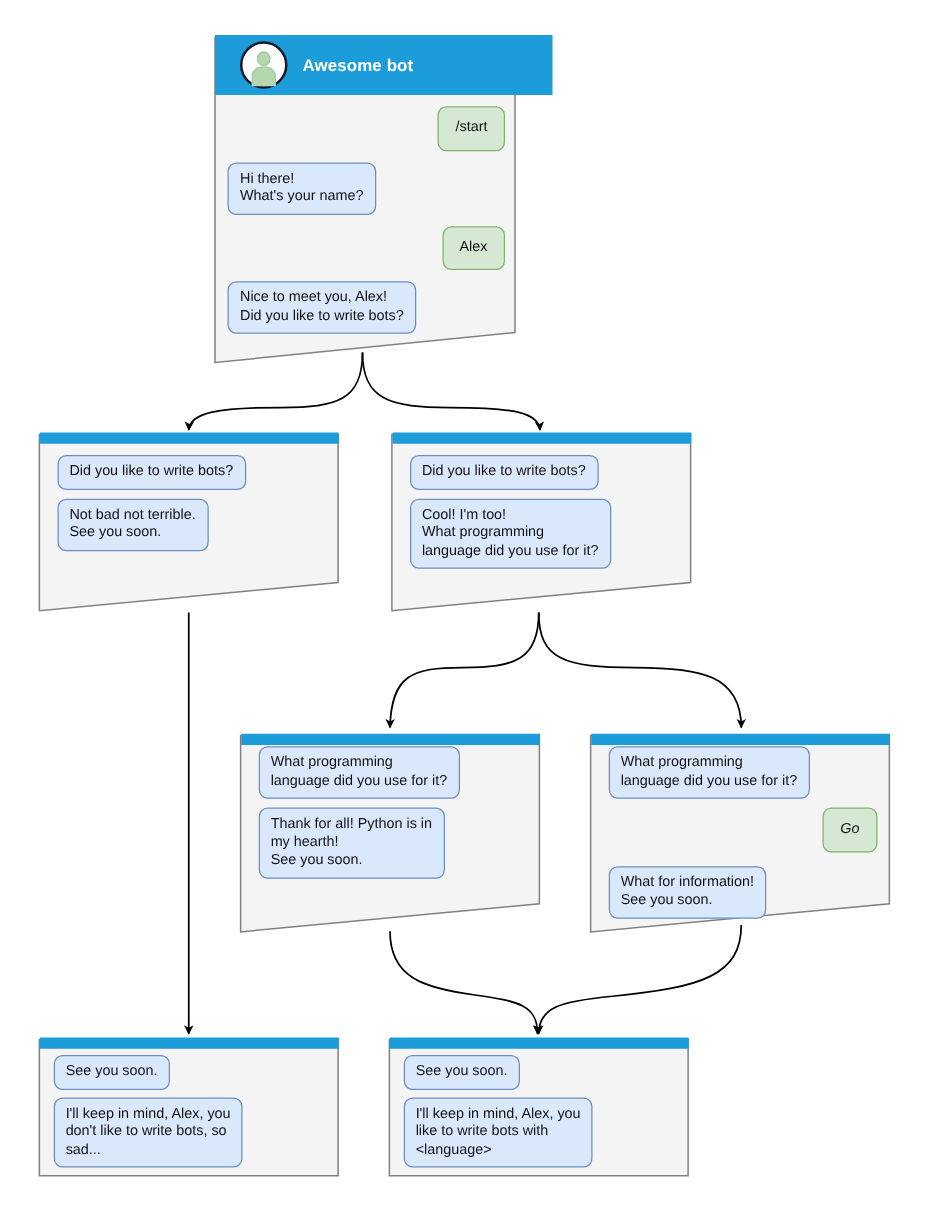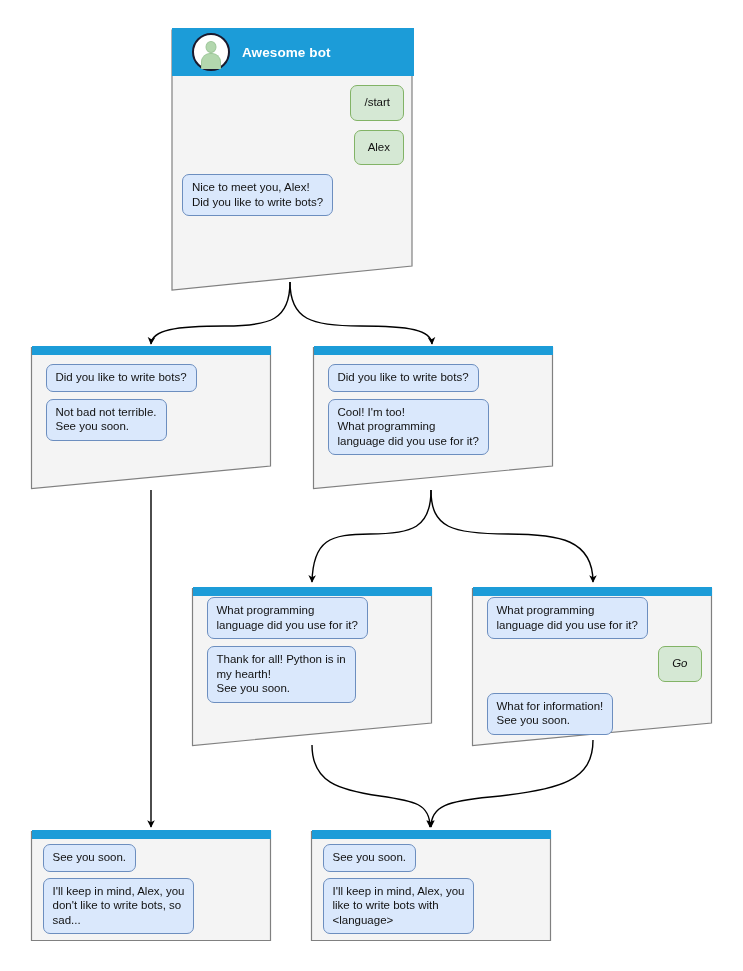--- a/index.html
+++ b/index.html
@@ -166,30 +166,34 @@
 
       <path d="M 151 490 L 151 827"></path>
     </g>
   </svg>
 
   <div class="node" style="left:170px; top:28px; width:244px; height:264px;">
     <svg class="node-shape" viewBox="0 0 244 264" preserveAspectRatio="none">
       <path d="M 2 2 L 242 2 L 242 238 L 2 262 Z" fill="#f4f4f4" stroke="#808080" stroke-width="1.2"></path>
     </svg>
     <div class="node-content">
-      <div class="node-header titled" style="background:#1c9cd8; width:242px; margin-left:2px;padding-left:20px;">
+      <div class="node-header titled" style="background:#1c9cd8; width:270px; margin-left:2px;padding-left:20px;">
         <div class="avatar">
           <div class="head"></div>
           <div class="body"></div>
         </div>
         <span class="header-title">Awesome bot</span>
       </div>
       <div class="chat" style="width:242px; margin-left:2px; padding-top:9px;">
         <div class="msg-row user">
           <div class="bubble user">/start</div>
+        </div>
+        <div class="msg-row bot" style="margin-top:2px;">
+          <div class="bubble bot">Hi there!
+What's your name?</div>
         </div>
         <div class="msg-row user" style="margin-top:6px;">
           <div class="bubble user">Alex</div>
         </div>
         <div class="msg-row bot" style="margin-top:3px;align-items:center;">
           <div class="bubble bot">Nice to meet you, Alex!
 Did you like to write bots?</div>
         </div>
       </div>
     </div>

